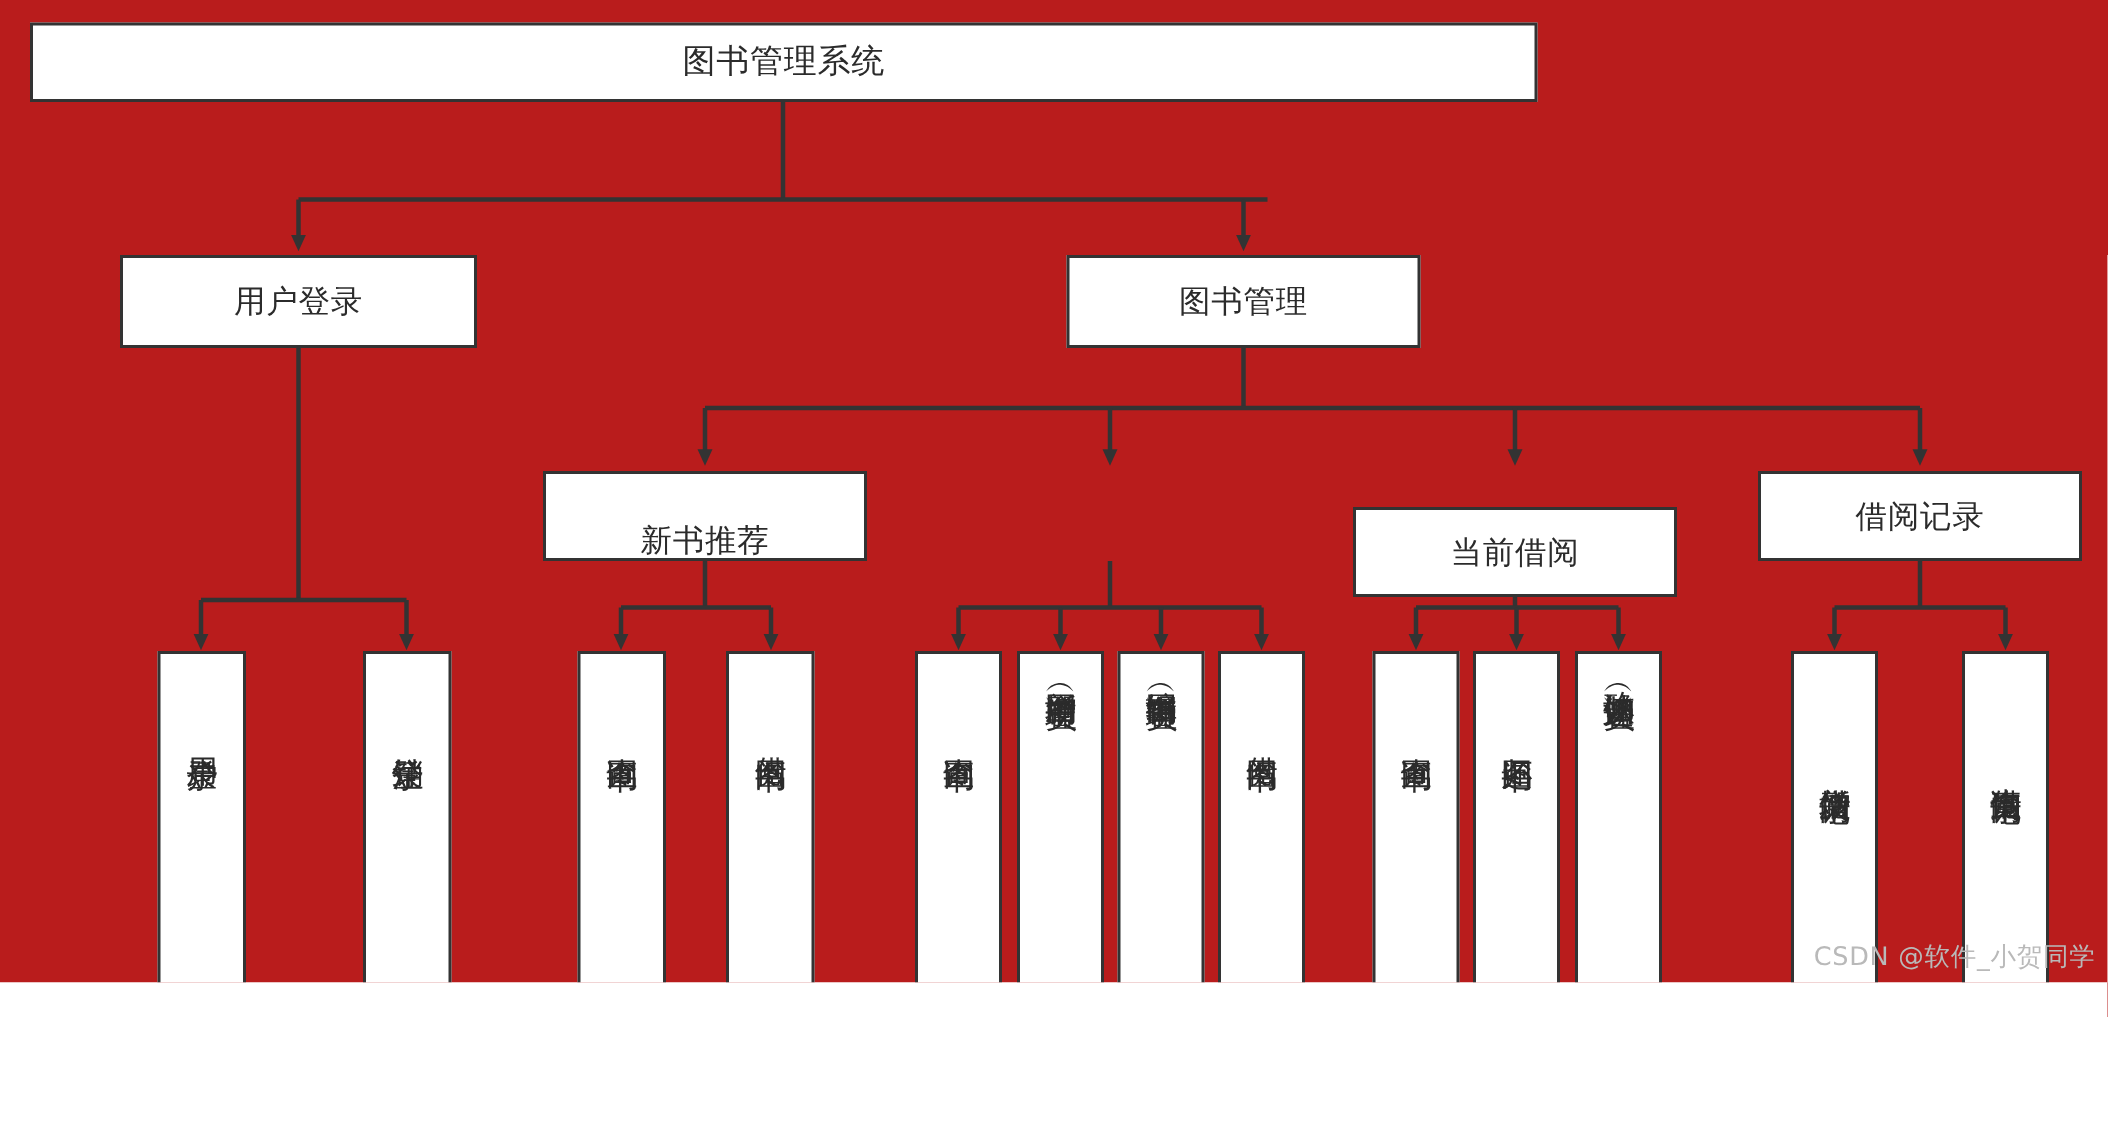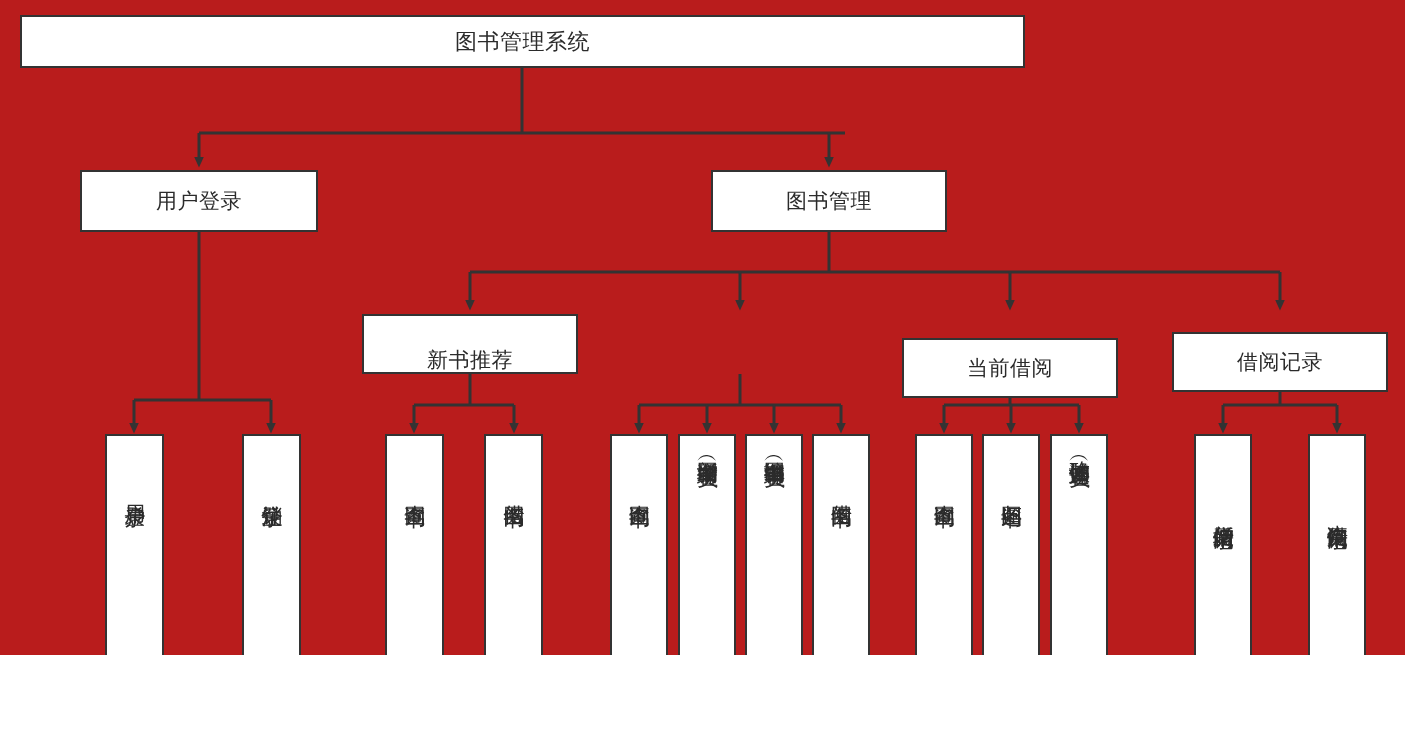--- a/index.html
+++ b/index.html
@@ -147,21 +147,21 @@
   <div class="node horizontal" style="left:711px; top:170px; width:236px; height:62px;">
     <span class="label">图书管理</span>
   </div>
 
   <div class="node horizontal" style="left:362px; top:314px; width:216px; height:60px;align-items:flex-end;">
     <span class="label">新书推荐</span>
   </div>
   <div class="node horizontal" style="left:902px; top:314px; width:216px; height:60px;margin-top:24px;">
     <span class="label">当前借阅</span>
   </div>
-  <div class="node horizontal" style="left:1172px; top:332px; width:216px; height:60px;">
+  <div class="node horizontal" style="left:1172px; top:314px; width:216px; height:60px;">
     <span class="label">借阅记录</span>
   </div>
 
   <div class="node vertical mid" style="left:105px; top:434px; width:59px; height:300px;">
     <span class="label">用户登录</span>
   </div>
   <div class="node vertical mid" style="left:242px; top:434px; width:59px; height:300px;">
     <span class="label">注销登录</span>
   </div>
 
@@ -195,14 +195,15 @@
     <span class="label">确认归还（管理员）</span>
   </div>
 
   <div class="node vertical midsm" style="left:1194px; top:434px; width:58px; height:300px;">
     <span class="label">新增借阅记录</span>
   </div>
   <div class="node vertical midsm" style="left:1308px; top:434px; width:58px; height:300px;">
     <span class="label">查询借阅记录</span>
   </div>
 
+  <div id="watermark">CSDN @软件_小贺同学</div>
 
 </div>
 
 </body></html>

